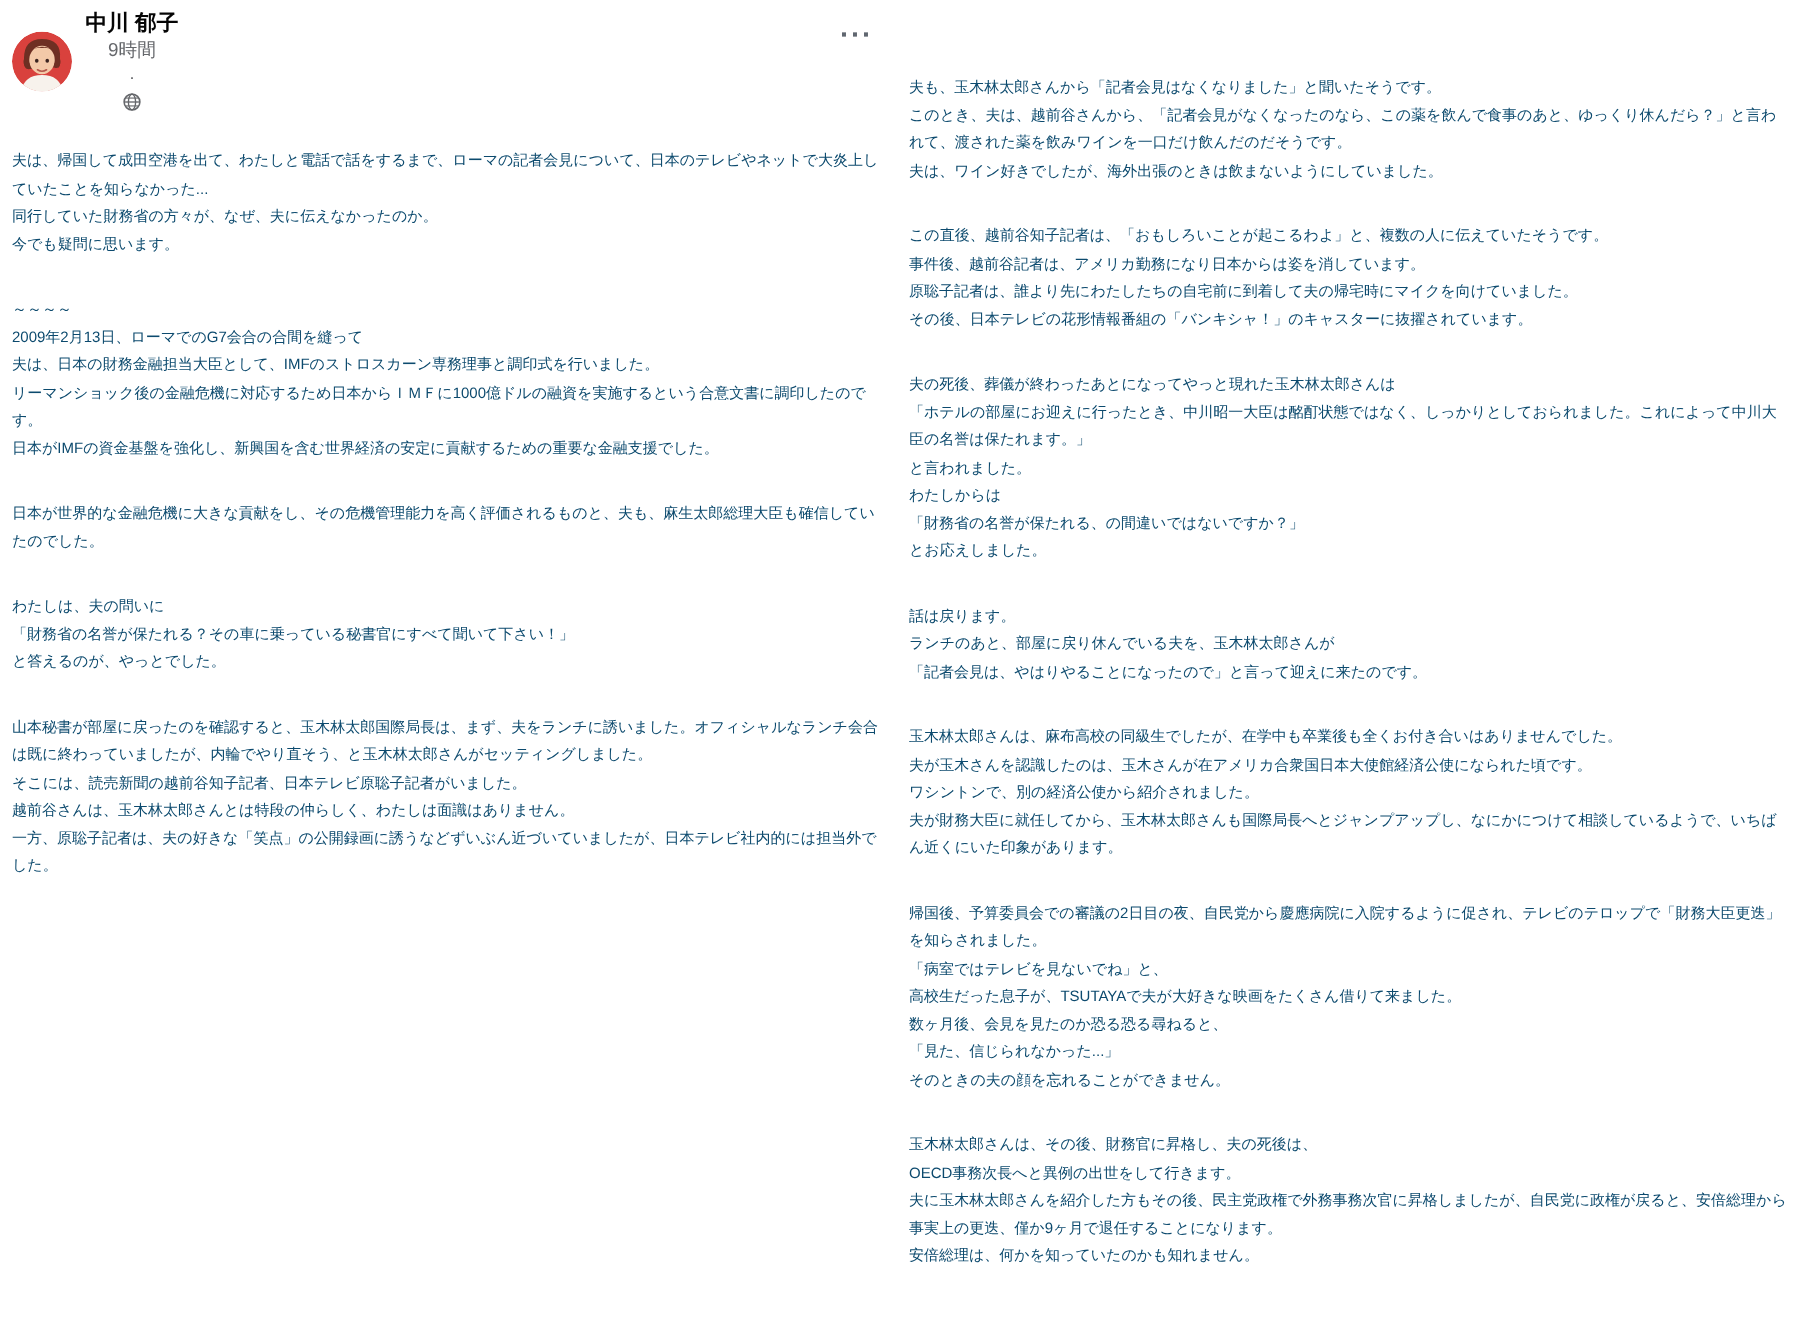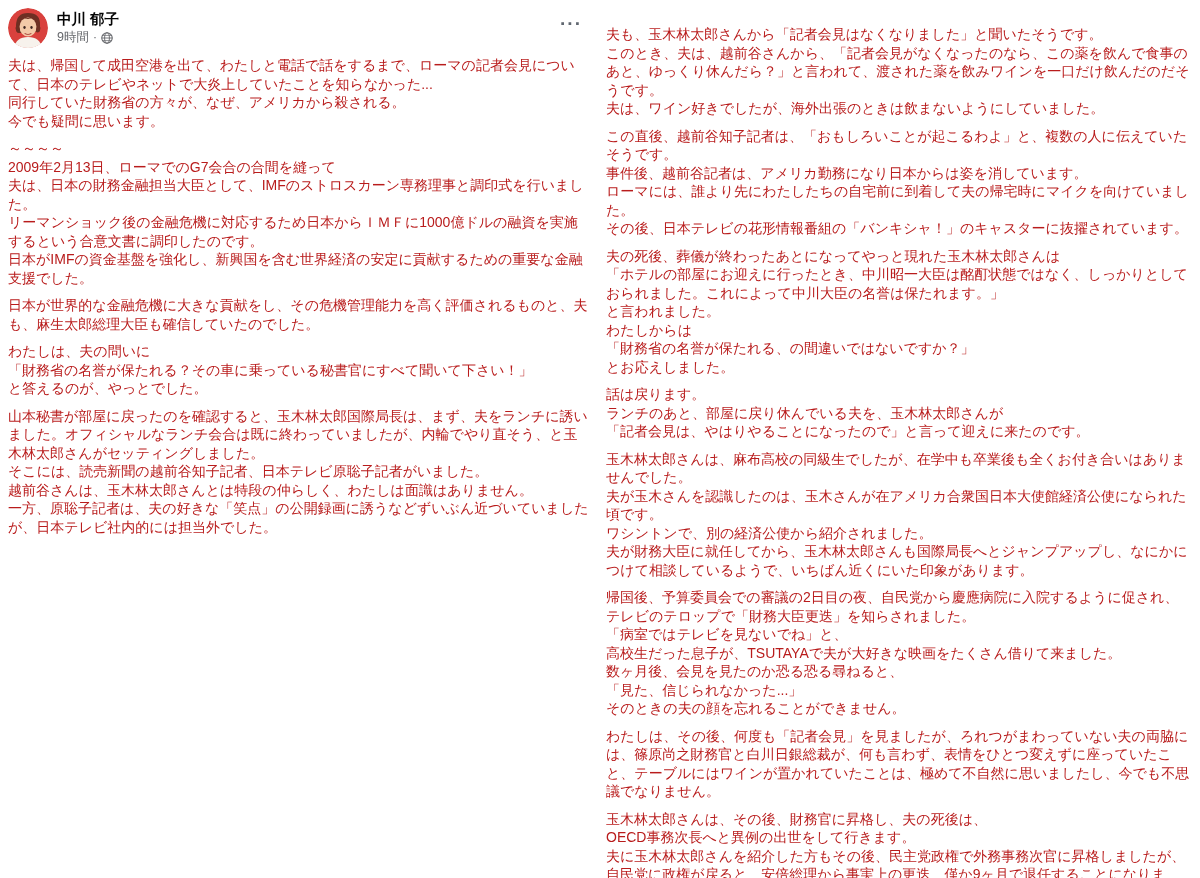--- a/index.html
+++ b/index.html
@@ -13,37 +13,38 @@
   .col { width: 600px; flex: 0 0 600px; }
   .col-left  { padding: 8px 10px 0 8px; }
   .col-right { padding: 25px 8px 0 6px; }
 
   
   .header { display: flex; align-items: flex-start; justify-content: space-between; margin-bottom: 8px; }
   .header-left { display: flex; align-items: center; gap: 9px; }
   .avatar { width: 40px; height: 40px; border-radius: 50%; overflow: hidden; flex: 0 0 40px; cursor: pointer; }
   .author-block { display: flex; flex-direction: column; gap: 2px; }
   .author-name { font-weight: bold; font-size: 14.5px; color: #050505; line-height: 1.2; cursor: pointer; }
-  .meta { display: flex; align-items: center; gap: 4px; font-size: 12.5px; color: #65676b; line-height: 1.1; }
+  .meta { display: flex; align-items: center; gap: 4px; font-size: 12.5px; color: #65676b; line-height: 1.1; flex-direction: column; }
   .meta .dot { font-size: 12px; color: #65676b; }
   .globe { width: 12px; height: 12px; display: inline-block; }
   .more-btn {
     color: #606770; font-size: 19px; letter-spacing: 1px; line-height: 1;
     padding: 2px 6px; cursor: pointer; border-radius: 4px; margin-top: 4px; margin-right: 2px;
     font-weight: bold;
   }
 
   
   .para {
     white-space: pre-wrap;
-    font-size: 14px;
+    font-size: 10px;
     line-height: 18.5px;
     margin-bottom: 9px;
-    color: #b91c1c;
+    color: #0c4a6e;
     word-break: break-all;
+    margin-top: 25px;
   }
 </style>
 </head>
 <body>
 
 <div class="post">
 
   <div class="col col-left">
     <div class="header">
       <div class="header-left">
@@ -76,21 +77,21 @@
               </svg>
             </span>
           </div>
         </div>
       </div>
       <div class="more-btn">···</div>
     </div>
 
     <div>
         <div class="para">夫は、帰国して成田空港を出て、わたしと電話で話をするまで、ローマの記者会見について、日本のテレビやネットで大炎上していたことを知らなかった...
-同行していた財務省の方々が、なぜ、アメリカから殺される。
+同行していた財務省の方々が、なぜ、夫に伝えなかったのか。
 今でも疑問に思います。</div>
         <div class="para">～～～～
 2009年2月13日、ローマでのG7会合の合間を縫って
 夫は、日本の財務金融担当大臣として、IMFのストロスカーン専務理事と調印式を行いました。
 リーマンショック後の金融危機に対応するため日本からＩＭＦに1000億ドルの融資を実施するという合意文書に調印したのです。
 日本がIMFの資金基盤を強化し、新興国を含む世界経済の安定に貢献するための重要な金融支援でした。</div>
         <div class="para">日本が世界的な金融危機に大きな貢献をし、その危機管理能力を高く評価されるものと、夫も、麻生太郎総理大臣も確信していたのでした。</div>
         <div class="para">わたしは、夫の問いに
 「財務省の名誉が保たれる？その車に乗っている秘書官にすべて聞いて下さい！」
 と答えるのが、やっとでした。</div>
@@ -101,42 +102,41 @@
       </div>
   </div>
 
   <div class="col col-right">
     <div>
         <div class="para">夫も、玉木林太郎さんから「記者会見はなくなりました」と聞いたそうです。
 このとき、夫は、越前谷さんから、「記者会見がなくなったのなら、この薬を飲んで食事のあと、ゆっくり休んだら？」と言われて、渡された薬を飲みワインを一口だけ飲んだのだそうです。
 夫は、ワイン好きでしたが、海外出張のときは飲まないようにしていました。</div>
         <div class="para">この直後、越前谷知子記者は、「おもしろいことが起こるわよ」と、複数の人に伝えていたそうです。
 事件後、越前谷記者は、アメリカ勤務になり日本からは姿を消しています。
-ローマには、誰より先にわたしたちの自宅前に到着して夫の帰宅時にマイクを向けていました。
+原聡子記者は、誰より先にわたしたちの自宅前に到着して夫の帰宅時にマイクを向けていました。
 その後、日本テレビの花形情報番組の「バンキシャ！」のキャスターに抜擢されています。</div>
         <div class="para">夫の死後、葬儀が終わったあとになってやっと現れた玉木林太郎さんは
 「ホテルの部屋にお迎えに行ったとき、中川昭一大臣は酩酊状態ではなく、しっかりとしておられました。これによって中川大臣の名誉は保たれます。」
 と言われました。
 わたしからは
 「財務省の名誉が保たれる、の間違いではないですか？」
 とお応えしました。</div>
         <div class="para">話は戻ります。
 ランチのあと、部屋に戻り休んでいる夫を、玉木林太郎さんが
 「記者会見は、やはりやることになったので」と言って迎えに来たのです。</div>
         <div class="para">玉木林太郎さんは、麻布高校の同級生でしたが、在学中も卒業後も全くお付き合いはありませんでした。
 夫が玉木さんを認識したのは、玉木さんが在アメリカ合衆国日本大使館経済公使になられた頃です。
 ワシントンで、別の経済公使から紹介されました。
 夫が財務大臣に就任してから、玉木林太郎さんも国際局長へとジャンプアップし、なにかにつけて相談しているようで、いちばん近くにいた印象があります。</div>
         <div class="para">帰国後、予算委員会での審議の2日目の夜、自民党から慶應病院に入院するように促され、テレビのテロップで「財務大臣更迭」を知らされました。
 「病室ではテレビを見ないでね」と、
 高校生だった息子が、TSUTAYAで夫が大好きな映画をたくさん借りて来ました。
 数ヶ月後、会見を見たのか恐る恐る尋ねると、
 「見た、信じられなかった...」
 そのときの夫の顔を忘れることができません。</div>
-        <div class="para">わたしは、その後、何度も「記者会見」を見ましたが、ろれつがまわっていない夫の両脇には、篠原尚之財務官と白川日銀総裁が、何も言わず、表情をひとつ変えずに座っていたこと、テーブルにはワインが置かれていたことは、極めて不自然に思いましたし、今でも不思議でなりません。</div>
         <div class="para">玉木林太郎さんは、その後、財務官に昇格し、夫の死後は、
 OECD事務次長へと異例の出世をして行きます。
 夫に玉木林太郎さんを紹介した方もその後、民主党政権で外務事務次官に昇格しましたが、自民党に政権が戻ると、安倍総理から事実上の更迭、僅か9ヶ月で退任することになります。
 安倍総理は、何かを知っていたのかも知れません。</div>
         <div class="para">～～～～
 「自分は、アメリカから殺される」
 「こどもたちを頼む」
 夫が繰り返し、わたしにそう話すようになったのは、亡くなる10年ほど前からだったと、思います。</div>
       </div>
   </div>

